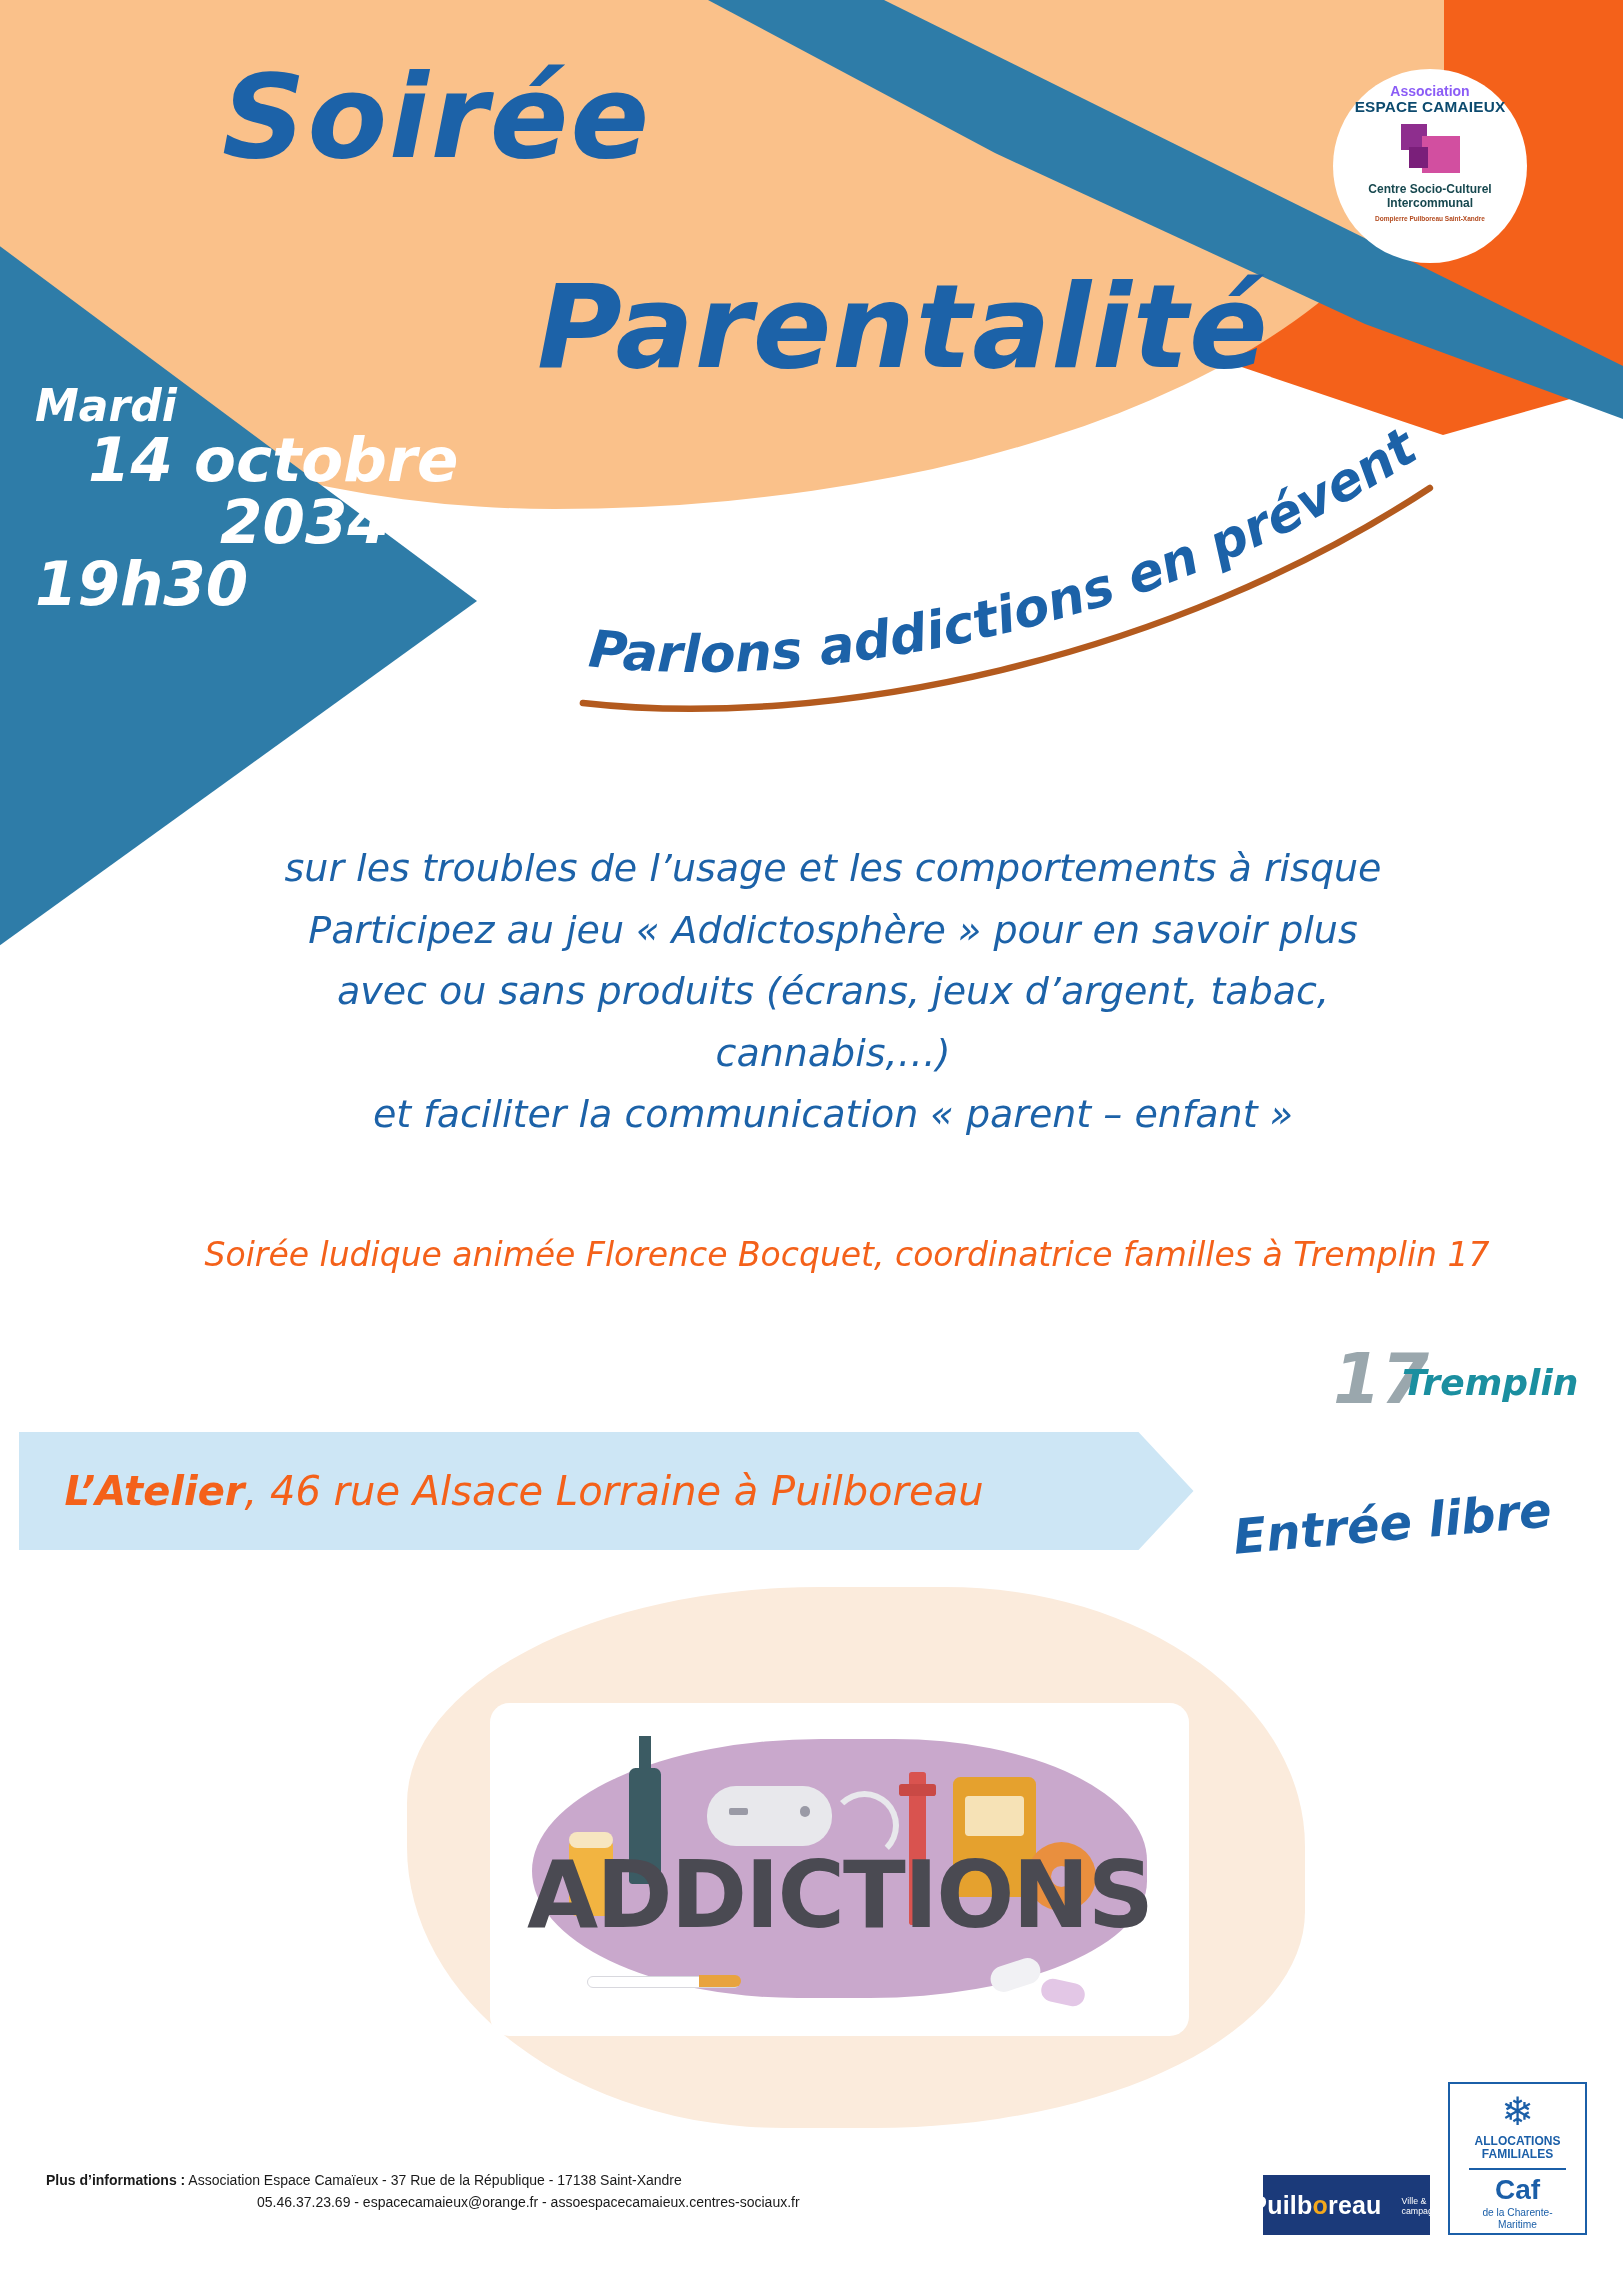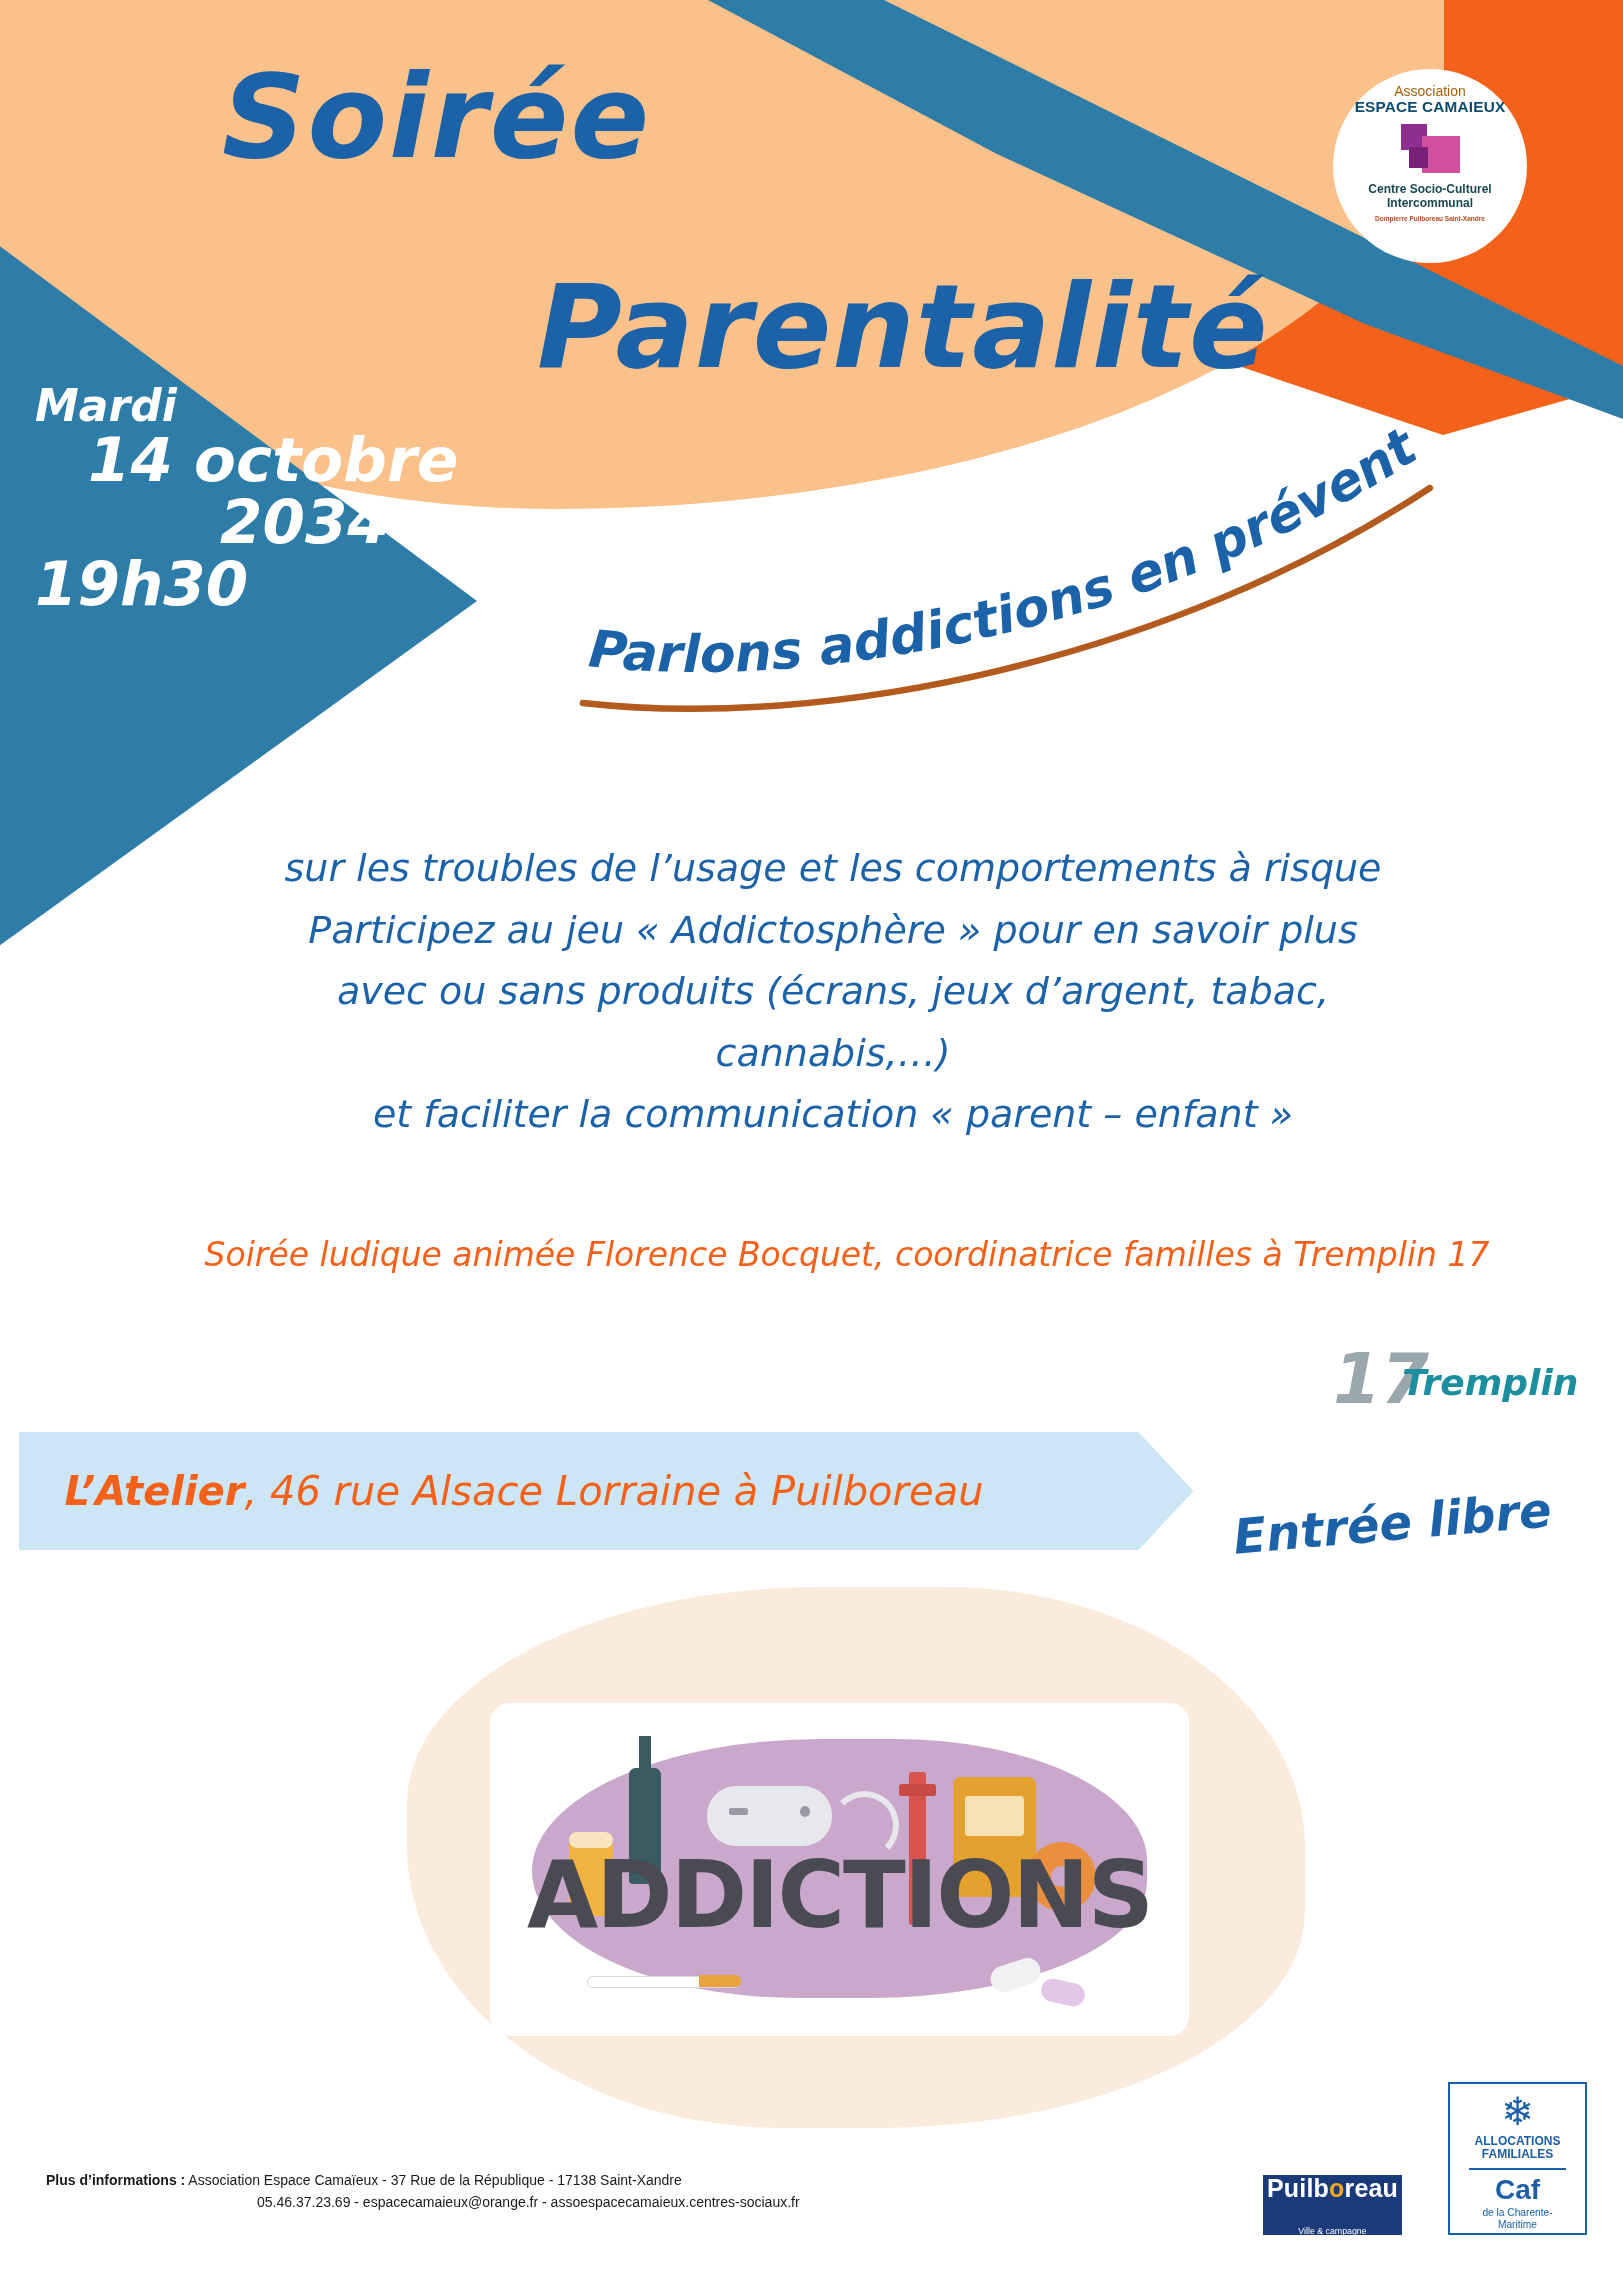--- a/index.html
+++ b/index.html
@@ -50,21 +50,21 @@
   #logo-circle {
     top: 69px; left: 1333px;
     width: 194px; height: 194px;
     border-radius: 50%;
     background: #FFFFFF;
     display: flex; flex-direction: column;
     align-items: center; justify-content: flex-start;
     padding-top: 15px;
     text-align: center;
   }
-  #logo-circle .l1 { font-size: 14px; color: #a16207; font-weight: normal; line-height: 1.05; }
+  #logo-circle .l1 { font-size: 14px; color: #8b5cf6; font-weight: bold; line-height: 1.05; }
   #logo-circle .l2 { font-size: 15.3px; color: #0c4a6e; font-weight: bold; line-height: 1.05; letter-spacing: 0.2px;}
   #logo-squares { position: relative; width: 97px; height: 62px; margin: 3.7px 0 2.8px; }
   #logo-squares i { position: absolute; display:block; }
   #sq1 { left: 19.4px; top: 5.6px;  width: 26px; height: 26px; background: #8E2E8E; }
   #sq2 { left: 40px; top: 17.6px;  width: 38px; height: 37px; background: #D24FA0; }
   #sq3 { left: 27px; top: 29px;  width: 19.4px; height: 20.4px; background: #7A1F7A; }
   #logo-circle .l3 { font-size: 12px; color: #17484F; font-weight: bold; line-height: 1.15; }
   #logo-circle .l4 { font-size: 6.5px; color: #B34A1E; font-weight: bold; margin-top: 3.7px; }
 
   
@@ -232,23 +232,23 @@
     padding-top: 10.2px; text-align: center;
   }
   #caf-logo .snow { font-size: 39px; color: #1B5FA8; line-height: .9; }
   #caf-logo .al { font-size: 12px; font-weight: bold; color: #1B5FA8; margin-top: 5.6px; line-height: 1.1; }
   #caf-logo .sep { width: 97px; height: 1.9px; background: #1B5FA8; margin: 6.5px 0; }
   #caf-logo .caf { font-size: 28px; font-weight: bold; color: #1B5FA8; line-height: 1; }
   #caf-logo .dept { font-size: 10.2px; color: #1B5FA8; line-height: 1.15; margin-top: 2.8px; }
 
   #puilboreau-logo {
     position: absolute; top: 2175px; left: 1263px;
-    width: 139px; height: 60px;
+    width: 167px; height: 60px;
     background: #1B3A7A;
-    display: flex; flex-direction: column; align-items: center; justify-content: center; gap: 20px;
+    display: flex; flex-direction: row; align-items: center; justify-content: center; gap: 20px;
   }
   #puilboreau-logo .pname { font-size: 25px; font-weight: bold; color: #FFFFFF; letter-spacing: 0.2px; }
   #puilboreau-logo .pname .o { color: #F4A81D; }
   #puilboreau-logo .ptag { font-size: 8.8px; color: #FFFFFF; margin-top: 2.8px; }
 </style>
 </head>
 <body>
 
 <div id="poster">
 

